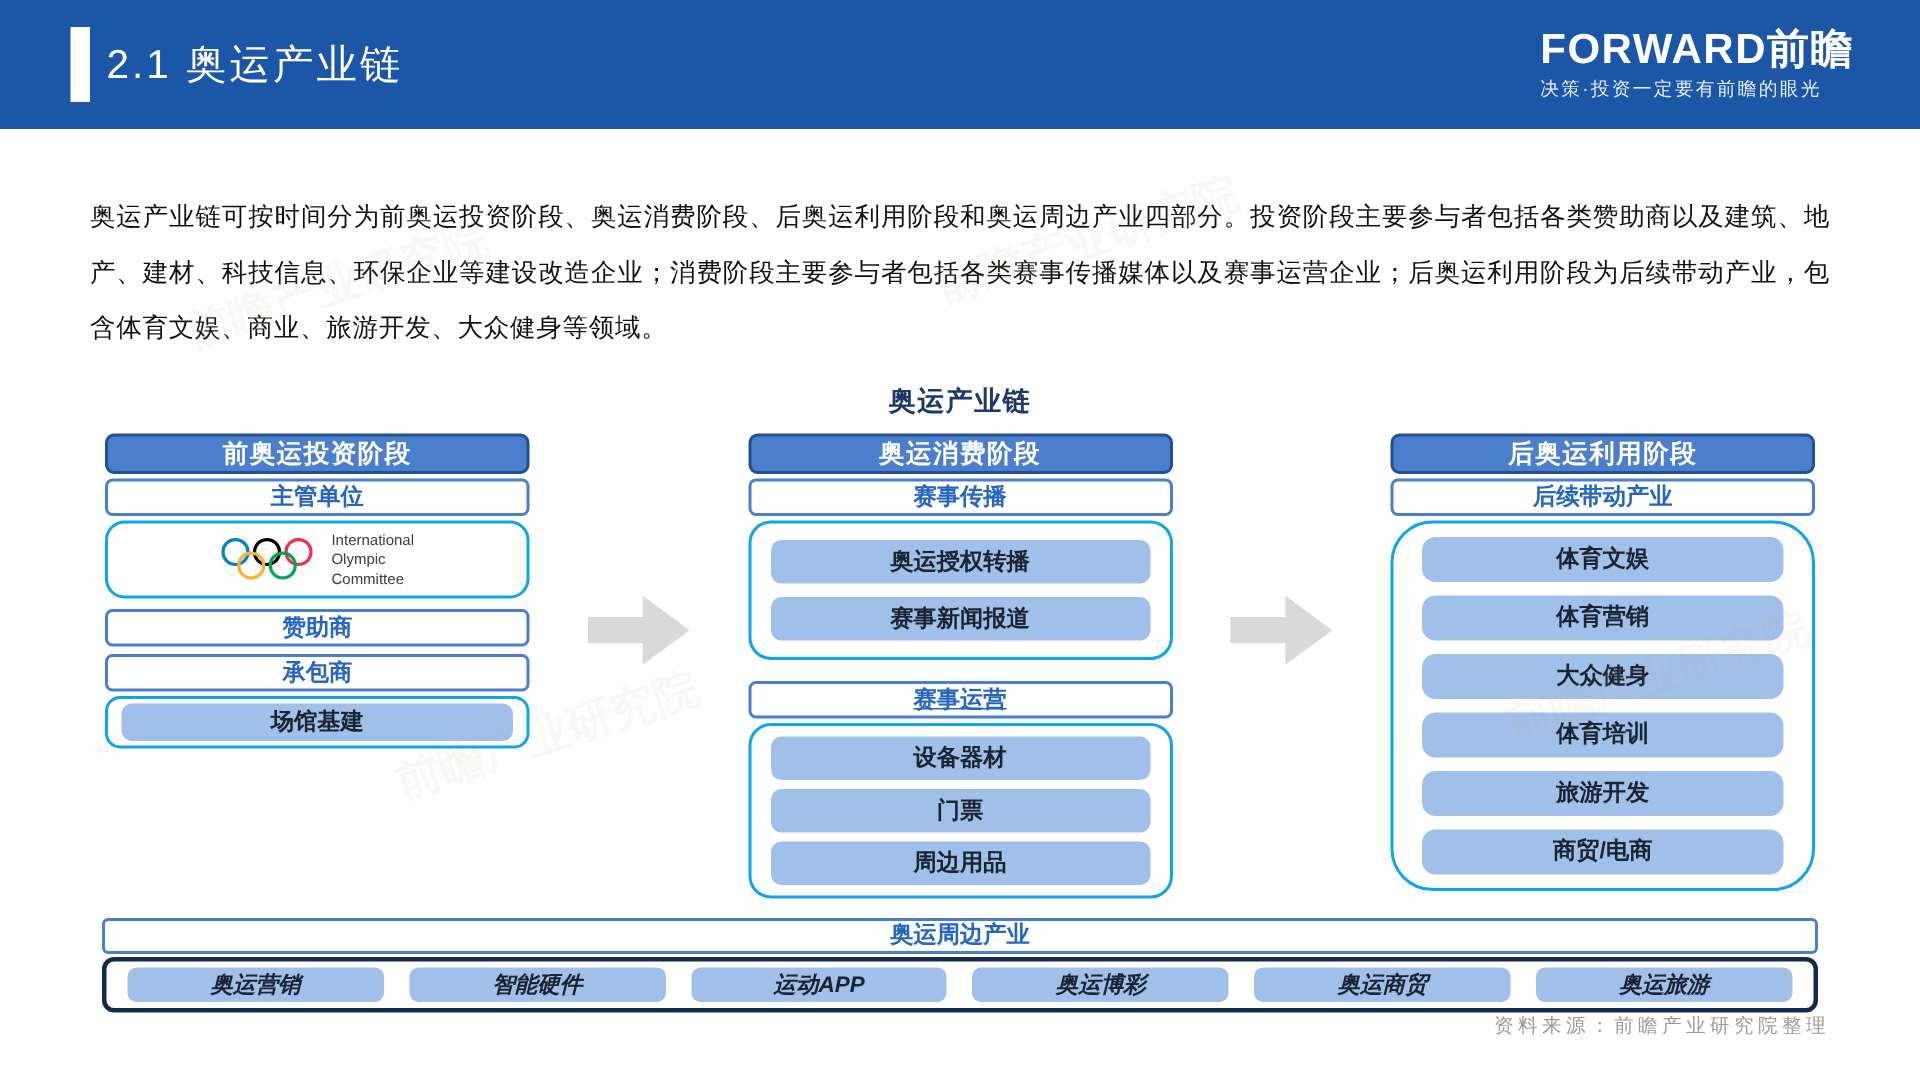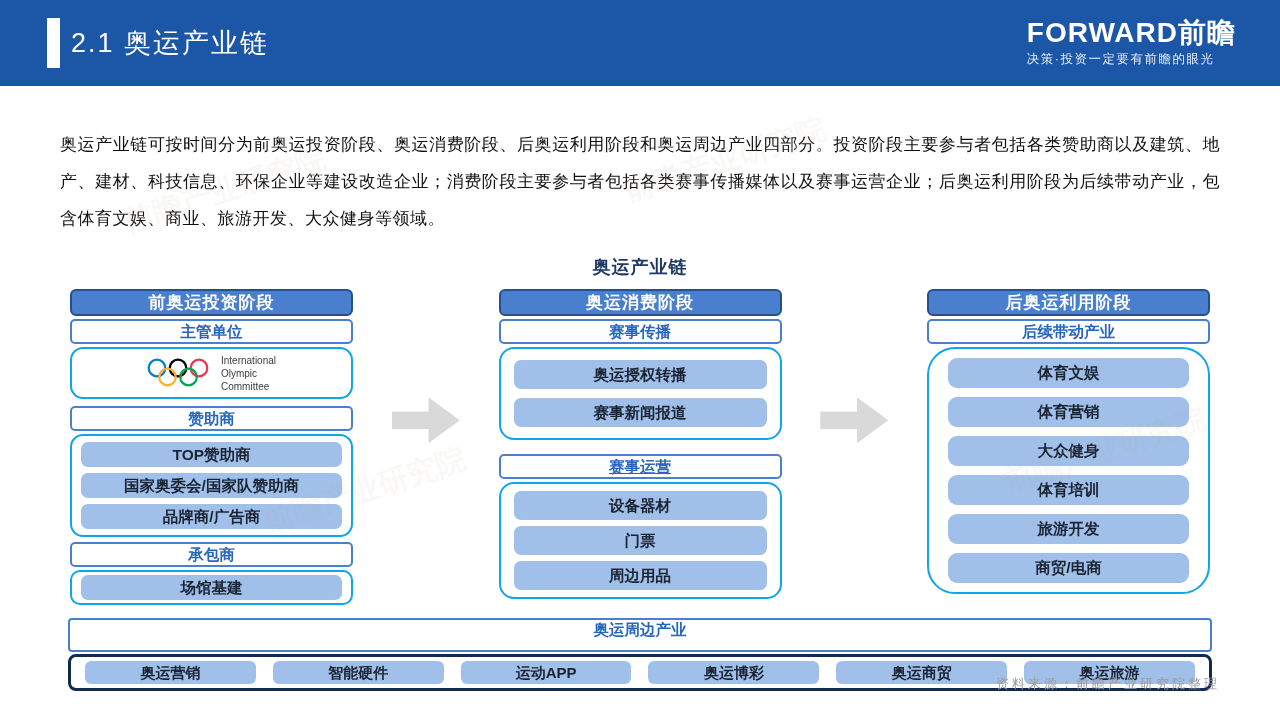--- a/index.html
+++ b/index.html
@@ -80,30 +80,30 @@
   .arrow {
     width:68px; height:46px; background:#D9D9D9; margin-top:108px;
     clip-path:polygon(0 31%, 54% 31%, 54% 0, 100% 50%, 54% 100%, 54% 69%, 0 69%);
   }
 
   
   .bottom-section { margin:13px 68px 0 68px; }
   .bottom-header {
     background:#fff; border:2px solid #4A7FCE; border-radius:4px;
     color:#2766C0; font-size:15.5px; font-weight:bold; text-align:center;
-    height:34px; line-height:20px;
+    height:24px; line-height:20px;
   }
   .bottom-group {
     border:3px solid #14294E; border-radius:8px; margin-top:2px;
     padding:4px 14px; display:flex; gap:17px; background:#fff;
   }
   .bottom-pill {
     flex:1; background:#A0BFE9; border-radius:6px;
     color:#1A2433; font-size:15px; font-weight:bold; text-align:center;
-    height:23px; line-height:23px;
+    height:23px; line-height:23px;font-style:italic;
   }
 
   .source {
     position:absolute; right:60px; bottom:26px;
     font-size:13px; color:#9B9B9B; letter-spacing:3px;
   }
 
   
   .wm {
     position:absolute; color:#B9A98F; opacity:0.07; font-size:30px;
@@ -149,25 +149,20 @@
           <circle cx="20.5" cy="19" r="8.3" fill="none" stroke="#FCB131" stroke-width="2.2"></circle>
           <circle cx="41.5" cy="19" r="8.3" fill="none" stroke="#00A651" stroke-width="2.2"></circle>
         </svg>
         <div class="ioc-text">
           <div>International</div>
           <div>Olympic</div>
           <div>Committee</div>
         </div>
       </div>
       <div class="sub-label mt7">赞助商</div>
-      <div class="navy-box group g-sponsors">
-        <div class="pill">TOP赞助商</div>
-        <div class="pill">国家奥委会/国家队赞助商</div>
-        <div class="pill">品牌商/广告商</div>
-      </div>
       <div class="sub-label mt5">承包商</div>
       <div class="navy-box group g-contractor">
         <div class="pill">场馆基建</div>
       </div>
     </div>
 
     <div class="arrow-cell">
       <div class="arrow"></div>
     </div>
 

